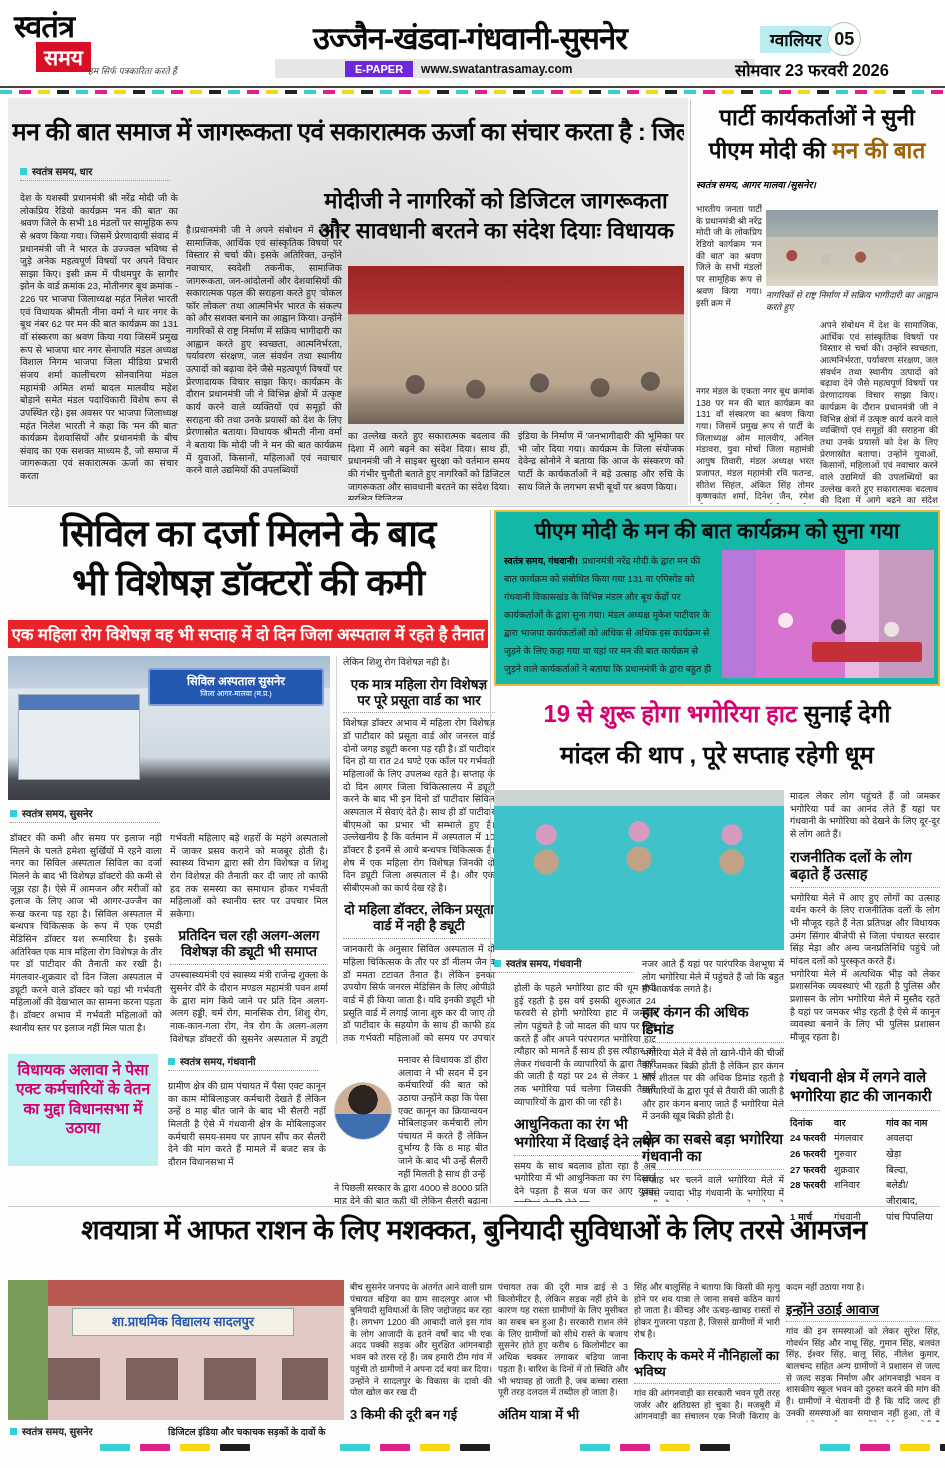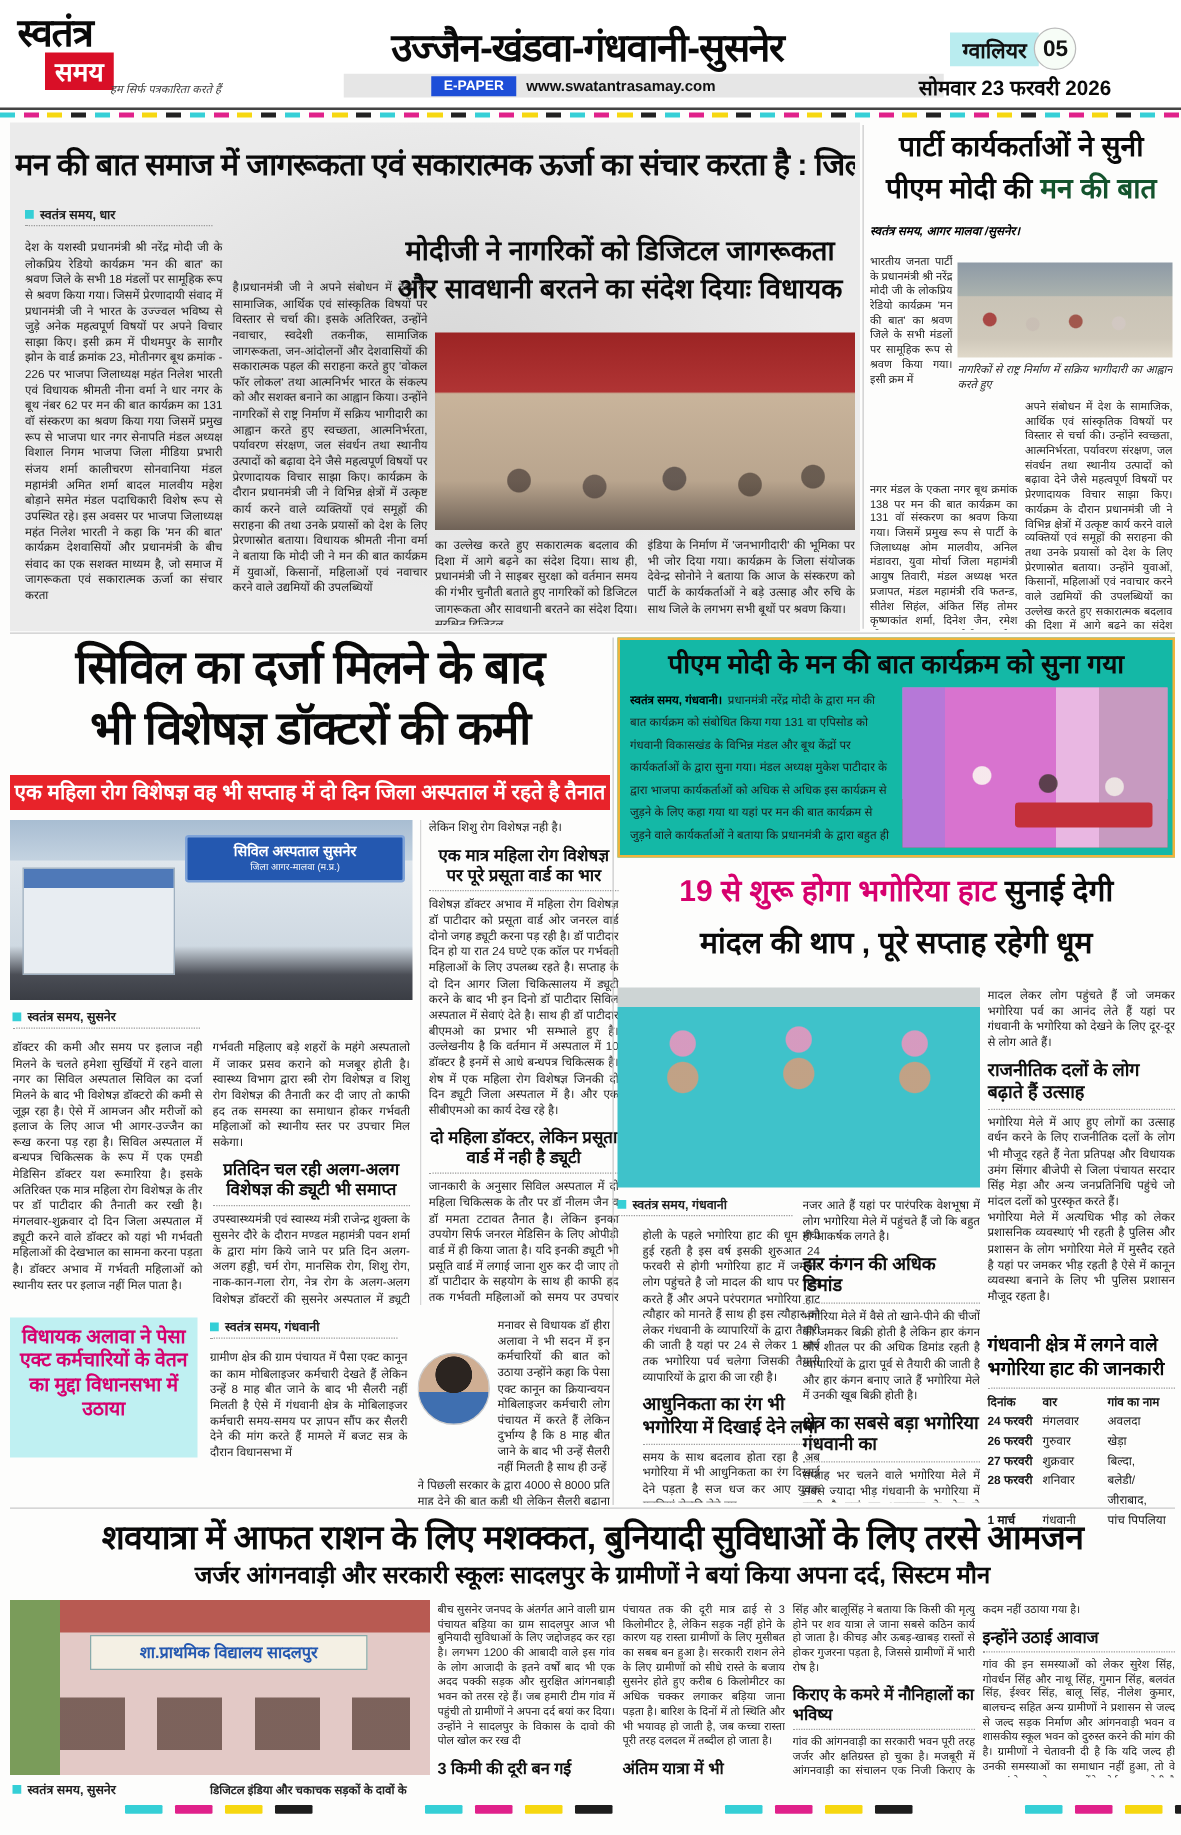--- a/index.html
+++ b/index.html
@@ -32,21 +32,21 @@
 <body>
 
 <div class="page">
 
   <div class="abs" style="left:0;top:0;width:945px;height:86px;background:#fff;border-bottom:2px solid #444;">
     <div class="abs hl" style="left:14px;top:4px;font-size:31px;letter-spacing:-1px;">स्वतंत्र</div>
     <div class="abs" style="left:36px;top:42px;background:#d90f27;color:#fff;font-weight:bold;font-size:21px;padding:1px 8px;">समय</div>
     <div class="abs" style="left:88px;top:64px;font-size:9px;color:#444;font-style:italic;">हम सिर्फ पत्रकारिता करते हैं</div>
     <div class="abs hl" style="left:270px;top:16px;width:400px;text-align:center;font-size:31px;letter-spacing:-1px;">उज्जैन-खंडवा-गंधवानी-सुसनेर</div>
     <div class="abs" style="left:275px;top:59px;width:480px;height:19px;background:#e6e6e6;display:flex;align-items:center;">
-      <span style="background:#1d4ed8;color:#fff;font-weight:bold;font-size:11px;padding:2px 10px;margin-left:70px;">E-PAPER</span>
+      <span style="background:#6d28d9;color:#fff;font-weight:bold;font-size:11px;padding:2px 10px;margin-left:70px;">E-PAPER</span>
       <span style="font-weight:bold;font-size:12px;color:#111;margin-left:8px;">www.swatantrasamay.com</span>
     </div>
     <div class="abs" style="left:760px;top:22px;display:flex;align-items:center;">
       <span style="background:#b9ecef;font-weight:bold;font-size:17px;padding:2px 10px;color:#111;">ग्वालियर</span>
       <span style="display:inline-block;margin-left:-4px;width:32px;height:32px;border-radius:50%;background:#f7fdf7;border:1px solid #bbb;
                    font-weight:bold;font-size:18px;text-align:center;line-height:32px;color:#111;">05</span>
     </div>
     <div class="abs hl" style="left:735px;top:58px;width:200px;font-size:16.5px;">सोमवार 23 फरवरी 2026</div>
   </div>
   <div class="abs colorbar" style="left:0;top:90px;width:945px;"></div>
@@ -67,21 +67,21 @@
                   radial-gradient(circle at 75% 77%, rgba(45,35,30,.55) 0 9px, transparent 10px),
                   radial-gradient(circle at 90% 73%, rgba(40,32,30,.55) 0 9px, transparent 10px),
                   linear-gradient(180deg,#9c2424 0%,#b03434 30%,#c9b49b 31%,#b9a58e 75%,#6f6257 100%);"></div>
     <div class="abs bt" style="left:340px;top:332px;width:162px;height:70px;">का उल्लेख करते हुए सकारात्मक बदलाव की दिशा में आगे बढ़ने का संदेश दिया। साथ ही, प्रधानमंत्री जी ने साइबर सुरक्षा को वर्तमान समय की गंभीर चुनौती बताते हुए नागरिकों को डिजिटल जागरूकता और सावधानी बरतने का संदेश दिया। सुरक्षित डिजिटल</div>
     <div class="abs bt" style="left:510px;top:332px;width:166px;height:70px;">इंडिया के निर्माण में 'जनभागीदारी' की भूमिका पर भी जोर दिया गया। कार्यक्रम के जिला संयोजक देवेन्द्र सोनोने ने बताया कि आज के संस्करण को पार्टी के कार्यकर्ताओं ने बड़े उत्साह और रुचि के साथ जिले के लगभग सभी बूथों पर श्रवण किया।</div>
   </div>
 
   <div class="abs" style="left:694px;top:98px;width:246px;height:407px;">
     <div class="abs hl" style="left:0;top:4px;width:246px;text-align:center;font-size:22.5px;line-height:1.45;">
       <span>पार्टी कार्यकर्ताओं ने सुनी</span><br>
-      <span>पीएम मोदी की </span><span style="color:#14532d;">मन की बात</span>
+      <span>पीएम मोदी की </span><span style="color:#a16207;">मन की बात</span>
     </div>
     <div class="abs" style="left:2px;top:80px;width:120px;font-weight:bold;font-size:9.5px;font-style:italic;">स्वतंत्र समय, आगर मालवा /सुसनेर।</div>
     <div class="abs bts" style="left:2px;top:106px;width:66px;height:178px;">भारतीय जनता पार्टी के प्रधानमंत्री श्री नरेंद्र मोदी जी के लोकप्रिय रेडियो कार्यक्रम 'मन की बात' का श्रवण जिले के सभी मंडलों पर सामूहिक रूप से श्रवण किया गया। इसी क्रम में</div>
     <div class="photo" style="left:72px;top:112px;width:172px;height:76px;
                 background:
                   radial-gradient(circle at 15% 60%, rgba(160,40,40,.8) 0 5px, transparent 6px),
                   radial-gradient(circle at 35% 65%, rgba(200,190,180,.9) 0 5px, transparent 6px),
                   radial-gradient(circle at 55% 62%, rgba(150,60,50,.8) 0 5px, transparent 6px),
                   radial-gradient(circle at 75% 64%, rgba(210,200,195,.9) 0 5px, transparent 6px),
                   linear-gradient(180deg,#8e9aa6 0%,#aab2ae 35%,#c9c3b6 36%,#cfc8ba 80%,#e0d9ca 100%);"></div>
@@ -234,21 +234,20 @@
           <span class="c3">पांच पिपलिया</span>
         </div>
       </div>
     </div>
   </div>
 
   <div class="hr" style="left:8px;top:1206px;width:932px;"></div>
 
   <div class="abs" style="left:8px;top:1210px;width:932px;height:228px;">
     <div class="abs hl" style="left:0;top:0;width:932px;text-align:center;font-size:27px;letter-spacing:-0.5px;white-space:nowrap;overflow:hidden;">शवयात्रा में आफत राशन के लिए मशक्कत, बुनियादी सुविधाओं के लिए तरसे आमजन</div>
-    <div class="abs hl" style="left:0;top:36px;width:932px;text-align:center;font-size:19px;">जर्जर आंगनवाड़ी और सरकारी स्कूलः सादलपुर के ग्रामीणों ने बयां किया अपना दर्द, सिस्टम मौन</div>
     <div class="photo" style="left:0;top:70px;width:336px;height:140px;
                 background:linear-gradient(90deg,#7a9c5a 0 12%,#e3c9c6 12% 100%),
                            linear-gradient(180deg,#c0cfd8 0 8%,#dcb8b4 8% 100%);">
       <div class="abs" style="left:40px;top:0;width:296px;height:26px;background:#b85a52;"></div>
       <div class="abs" style="left:64px;top:28px;width:220px;height:26px;background:#f4f0e4;border:1px solid #8aa;color:#2458b0;
                   font-weight:bold;font-size:13px;text-align:center;line-height:26px;">शा.प्राथमिक विद्यालय सादलपुर</div>
       <div class="abs" style="left:40px;top:78px;width:280px;height:42px;
                   background:repeating-linear-gradient(90deg,#5a4038 0 52px,transparent 52px 78px);opacity:.75;"></div>
     </div>
     <div class="abs by" style="left:2px;top:214px;width:130px;border-bottom:none;">
@@ -265,21 +264,21 @@
       <div class="sh" style="text-align:left;font-size:13px;">अंतिम यात्रा में भी अग्निपरीक्षा</div>
 
     </div>
     <div class="abs" style="left:626px;top:72px;width:146px;height:140px;overflow:hidden;">
       <div class="bts">सिंह और बालूसिंह ने बताया कि किसी की मृत्यु होने पर शव यात्रा ले जाना सबसे कठिन कार्य हो जाता है। कीचड़ और ऊबड़-खाबड़ रास्तों से होकर गुजरना पड़ता है, जिससे ग्रामीणों में भारी रोष है।</div>
       <div class="sh" style="text-align:left;font-size:13px;">किराए के कमरे में नौनिहालों का भविष्य</div>
       <div class="bts">गांव की आंगनवाड़ी का सरकारी भवन पूरी तरह जर्जर और क्षतिग्रस्त हो चुका है। मजबूरी में आंगनवाड़ी का संचालन एक निजी किराए के भवन में करना पड़ रहा है। आंगनवाड़ी कार्यकर्ताओं ने बताया कि कई बार वरिष्ठ अधिकारियों को लिखित में सूचना दी गई है, लेकिन अब तक नई बिल्डिंग के निर्माण या मरम्मत को लेकर कोई ठोस</div>
     </div>
     <div class="abs" style="left:778px;top:72px;width:154px;height:140px;overflow:hidden;">
       <div class="bts">कदम नहीं उठाया गया है।</div>
-      <div class="sh" style="text-align:left;font-size:13px;">इन्होंने उठाई आवाज</div>
+      <div class="sh" style="text-align:left;font-size:13px;text-decoration:underline;">इन्होंने उठाई आवाज</div>
       <div class="bts">गांव की इन समस्याओं को लेकर सुरेश सिंह, गोवर्धन सिंह और नाथू सिंह, गुमान सिंह, बलवंत सिंह, ईश्वर सिंह, बालू सिंह, नीलेश कुमार, बालचन्द सहित अन्य ग्रामीणों ने प्रशासन से जल्द से जल्द सड़क निर्माण और आंगनवाड़ी भवन व शासकीय स्कूल भवन को दुरुस्त करने की मांग की है। ग्रामीणों ने चेतावनी दी है कि यदि जल्द ही उनकी समस्याओं का समाधान नहीं हुआ, तो वे उग्र आंदोलन को मजबूर होंगे कोई घटना होती है तो इसकी जवाबदेही प्रशासन की होगी।</div>
     </div>
   </div>
 
   <div class="dashrow" style="left:100px;top:1444px;">
     <span class="dash" style="background:#35cfd6;"></span>
     <span class="dash" style="background:#e0218a;"></span>
     <span class="dash" style="background:#f6d710;"></span>
     <span class="dash" style="background:#1d1d1d;"></span>
   </div>

